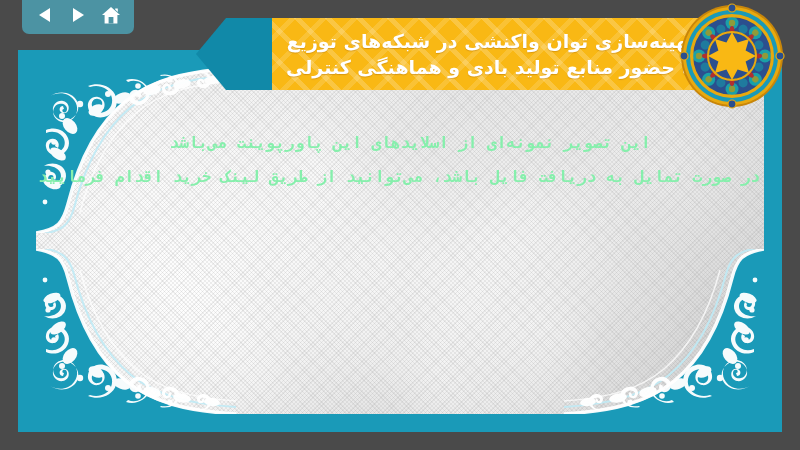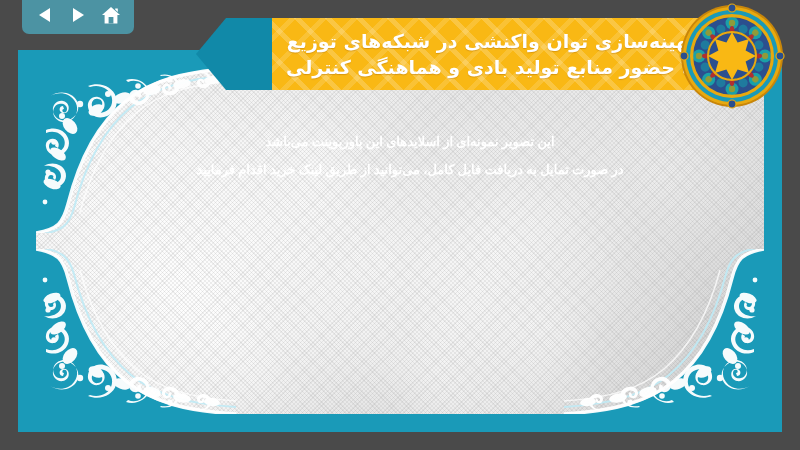--- a/index.html
+++ b/index.html
@@ -143,23 +143,23 @@
   
   #body-text {
     position: absolute;
     left: 60px; top: 128px;
     width: 700px;
     z-index: 20;
     direction: rtl;
     text-align: center;
   }
   .body-line {
-    color: #ffffff;
-    font-family: Liberation Serif, serif;
-    font-size: 13px;
+    color: #86efac;
+    font-family: Liberation Mono, monospace;
+    font-size: 16px;
     font-weight: bold;
     line-height: 2.12;
     white-space: nowrap;
     direction: rtl;
   }
 </style>
 </head>
 <body>
 
 <div id="slide-root">
@@ -269,21 +269,21 @@
           <circle cx="12" cy="104" r="2.6"></circle>
           <circle cx="9" cy="134" r="2.4"></circle>
         </g>
       </svg>
     </div>
 
   </div>
 
   <div id="body-text">
     <div class="body-line">این تصویر نمونه‌ای از اسلایدهای این پاورپوینت می‌باشد</div>
-    <div class="body-line">در صورت تمایل به دریافت فایل کامل، می‌توانید از طریق لینک خرید اقدام فرمایید</div>
+    <div class="body-line">در صورت تمایل به دریافت فایل باشد، می‌توانید از طریق لینک خرید اقدام فرمایید</div>
   </div>
 
   <div id="title-banner-group">
     <svg id="banner-tail" viewBox="0 0 76 72" xmlns="http://www.w3.org/2000/svg">
       <path d="M76,0 L76,72 L30,72 L0,36 L30,0 Z" fill="#1189a8"></path>
     </svg>
     <div id="banner-body">
       <div id="banner-stripes"></div>
       <div class="banner-line">بهینه‌سازی توان واکنشی در شبکه‌های توزیع</div>
       <div class="banner-line">با حضور منابع تولید بادی و هماهنگی کنترلی</div>

